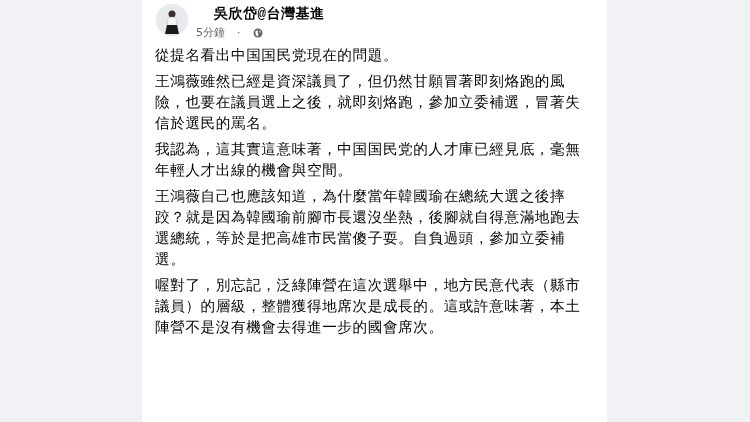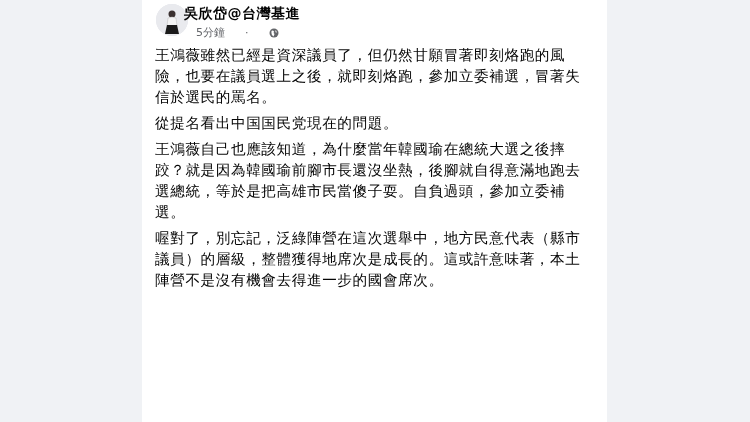--- a/index.html
+++ b/index.html
@@ -13,26 +13,26 @@
     position: absolute; left: 142px; top: 0; width: 465px; height: 422px;
     background: #ffffff;
   }
   .header { position: absolute; left: 14px; top: 4px; height: 36px; }
   .avatar {
     position: absolute; left: 0; top: 0; width: 32px; height: 32px;
     border-radius: 50%; background: #e4e6eb; overflow: hidden;
   }
   .avatar svg { width: 32px; height: 32px; display: block; }
   .author {
-    position: absolute; left: 28px; top: 1px; white-space: nowrap;
-    font-size: 14px; font-weight: bold; color: #050505; letter-spacing: 0.5px;
+    position: absolute; left: 58px; top: 1px; white-space: nowrap;
+    font-size: 14px; font-weight: bold; color: #050505; letter-spacing: 0.5px; font-family: Liberation Mono, monospace;
   }
   .meta {
     position: absolute; left: 40px; top: 21px; white-space: nowrap;
-    font-size: 11px; color: #65676b; display: flex; align-items: center; gap: 20px;
+    font-size: 11px; color: #65676b; display: flex; align-items: center; gap: 12px;
   }
   .globe { width: 10px; height: 10px; display: inline-block; }
   .body {
     position: absolute; left: 13px; top: 44px; width: 440px;
     font-size: 14.6px; line-height: 21px; color: #050505; letter-spacing: 0.6px;
   }
   .para { margin: 0 0 5px 0; }
 </style>
 </head>
 <body>
@@ -53,19 +53,20 @@
       <span>·</span>
       <svg class="globe" viewBox="0 0 10 10">
         <circle cx="5" cy="5" r="4.5" fill="#65676b"></circle>
         <path d="M2.5 3 Q4 2 5 3.5 Q4 5 5.5 6 L4.5 8.5 Q2 7 2.5 3 Z" fill="#fff"></path>
         <path d="M6.5 2 Q8 3 7.5 5 L6.5 4 Z" fill="#fff"></path>
       </svg>
     </div>
   </div>
 
   <div class="body">
+    <p class="para">從提名看出中国国民党現在的問題。</p>
     <p class="para">王鴻薇雖然已經是資深議員了，但仍然甘願冒著即刻烙跑的風險，也要在議員選上之後，就即刻烙跑，參加立委補選，冒著失信於選民的罵名。</p>
-    <p class="para">從提名看出中国国民党現在的問題。</p>
+    <p class="para">我認為，這其實這意味著，中国国民党的人才庫已經見底，毫無年輕人才出線的機會與空間。</p>
     <p class="para">王鴻薇自己也應該知道，為什麼當年韓國瑜在總統大選之後摔跤？就是因為韓國瑜前腳市長還沒坐熱，後腳就自得意滿地跑去選總統，等於是把高雄市民當傻子耍。自負過頭，參加立委補選。</p>
     <p class="para">喔對了，別忘記，泛綠陣營在這次選舉中，地方民意代表（縣市議員）的層級，整體獲得地席次是成長的。這或許意味著，本土陣營不是沒有機會去得進一步的國會席次。</p>
 
   </div>
 </div>
 
 </body></html>

